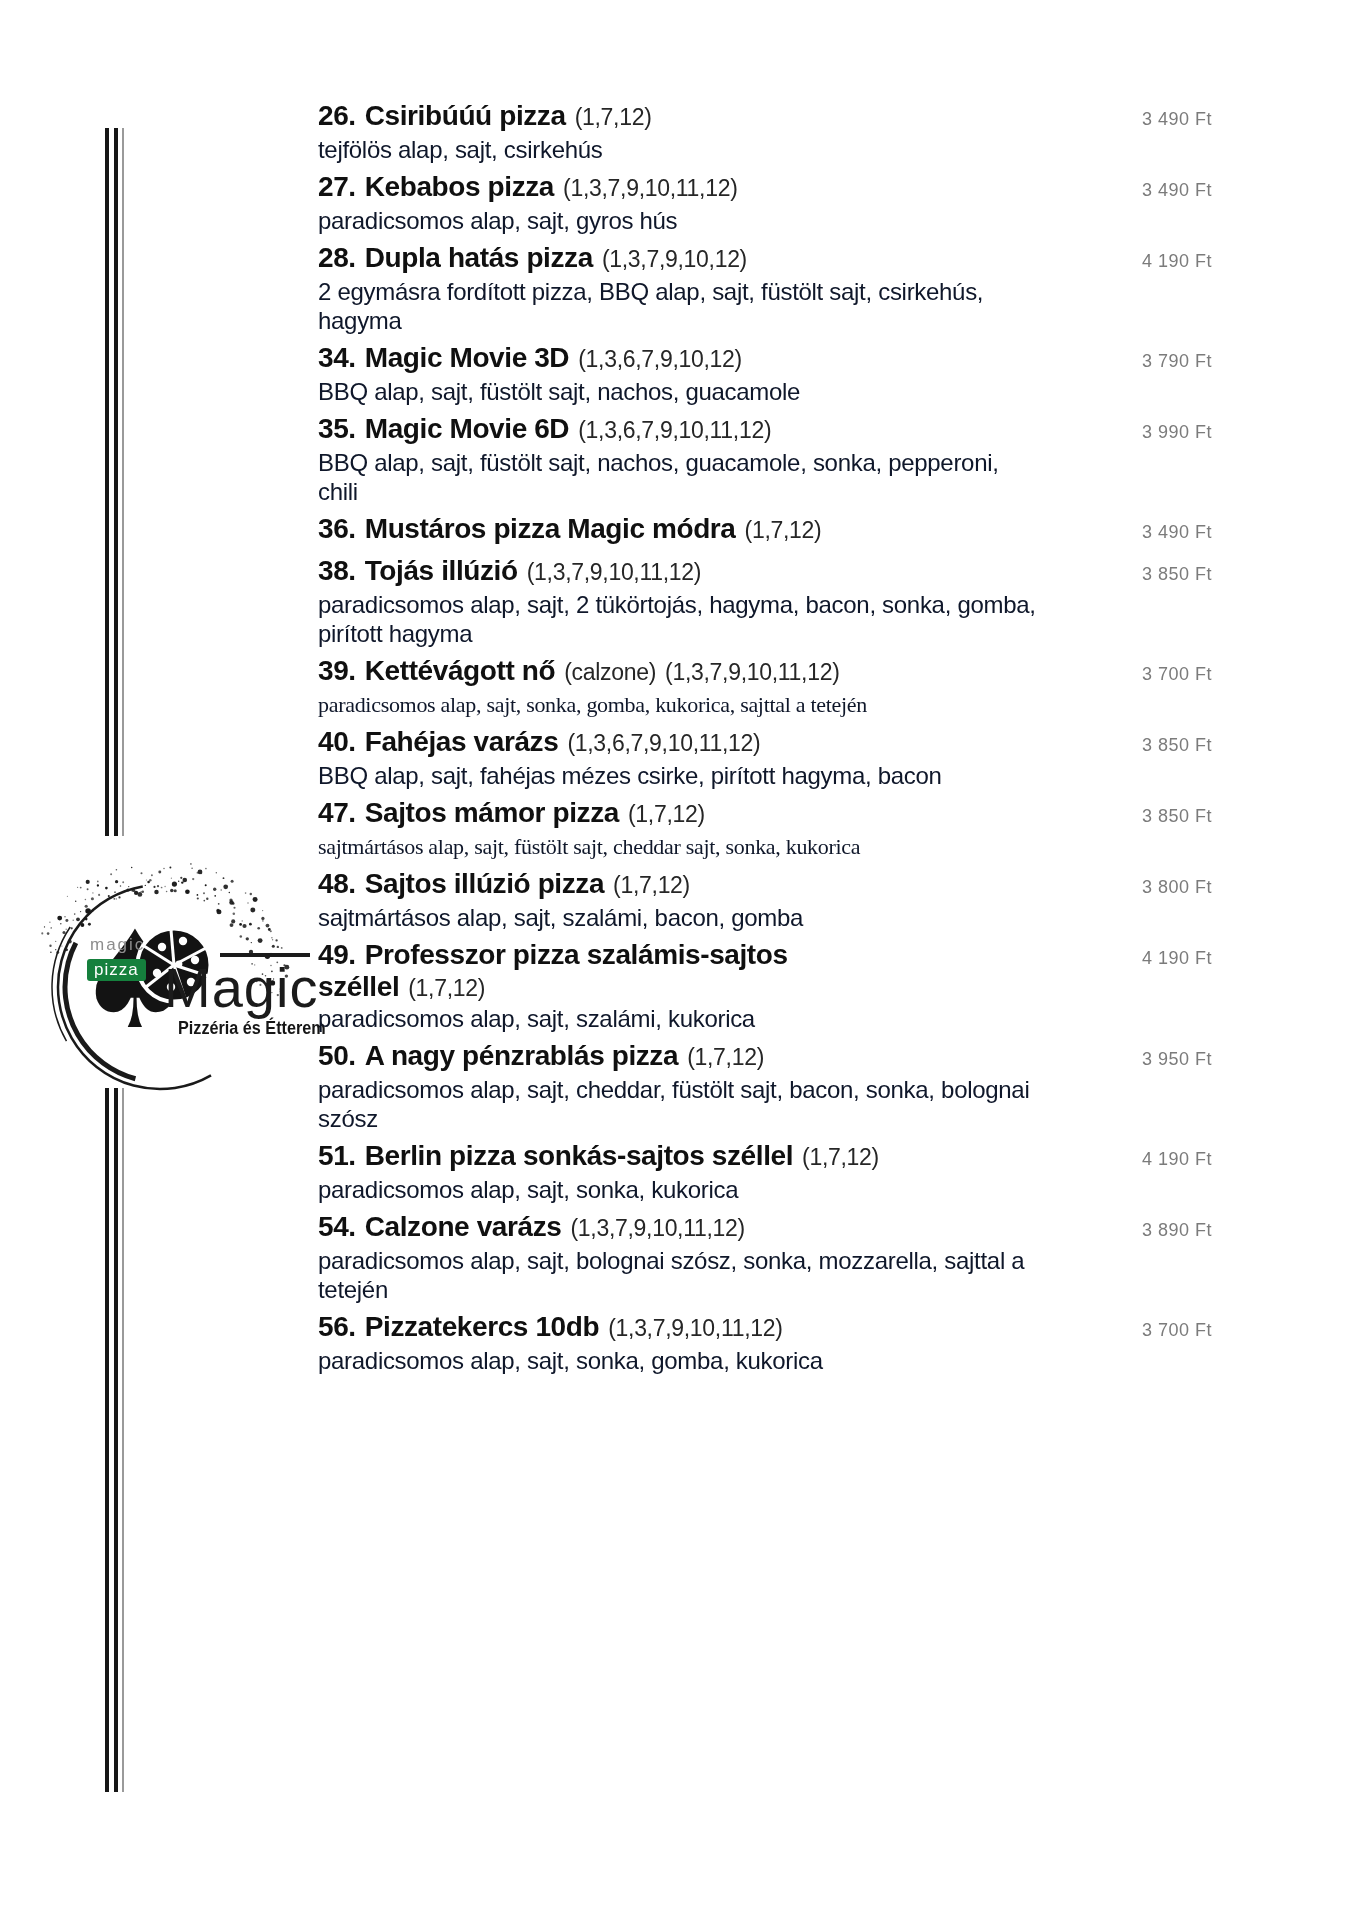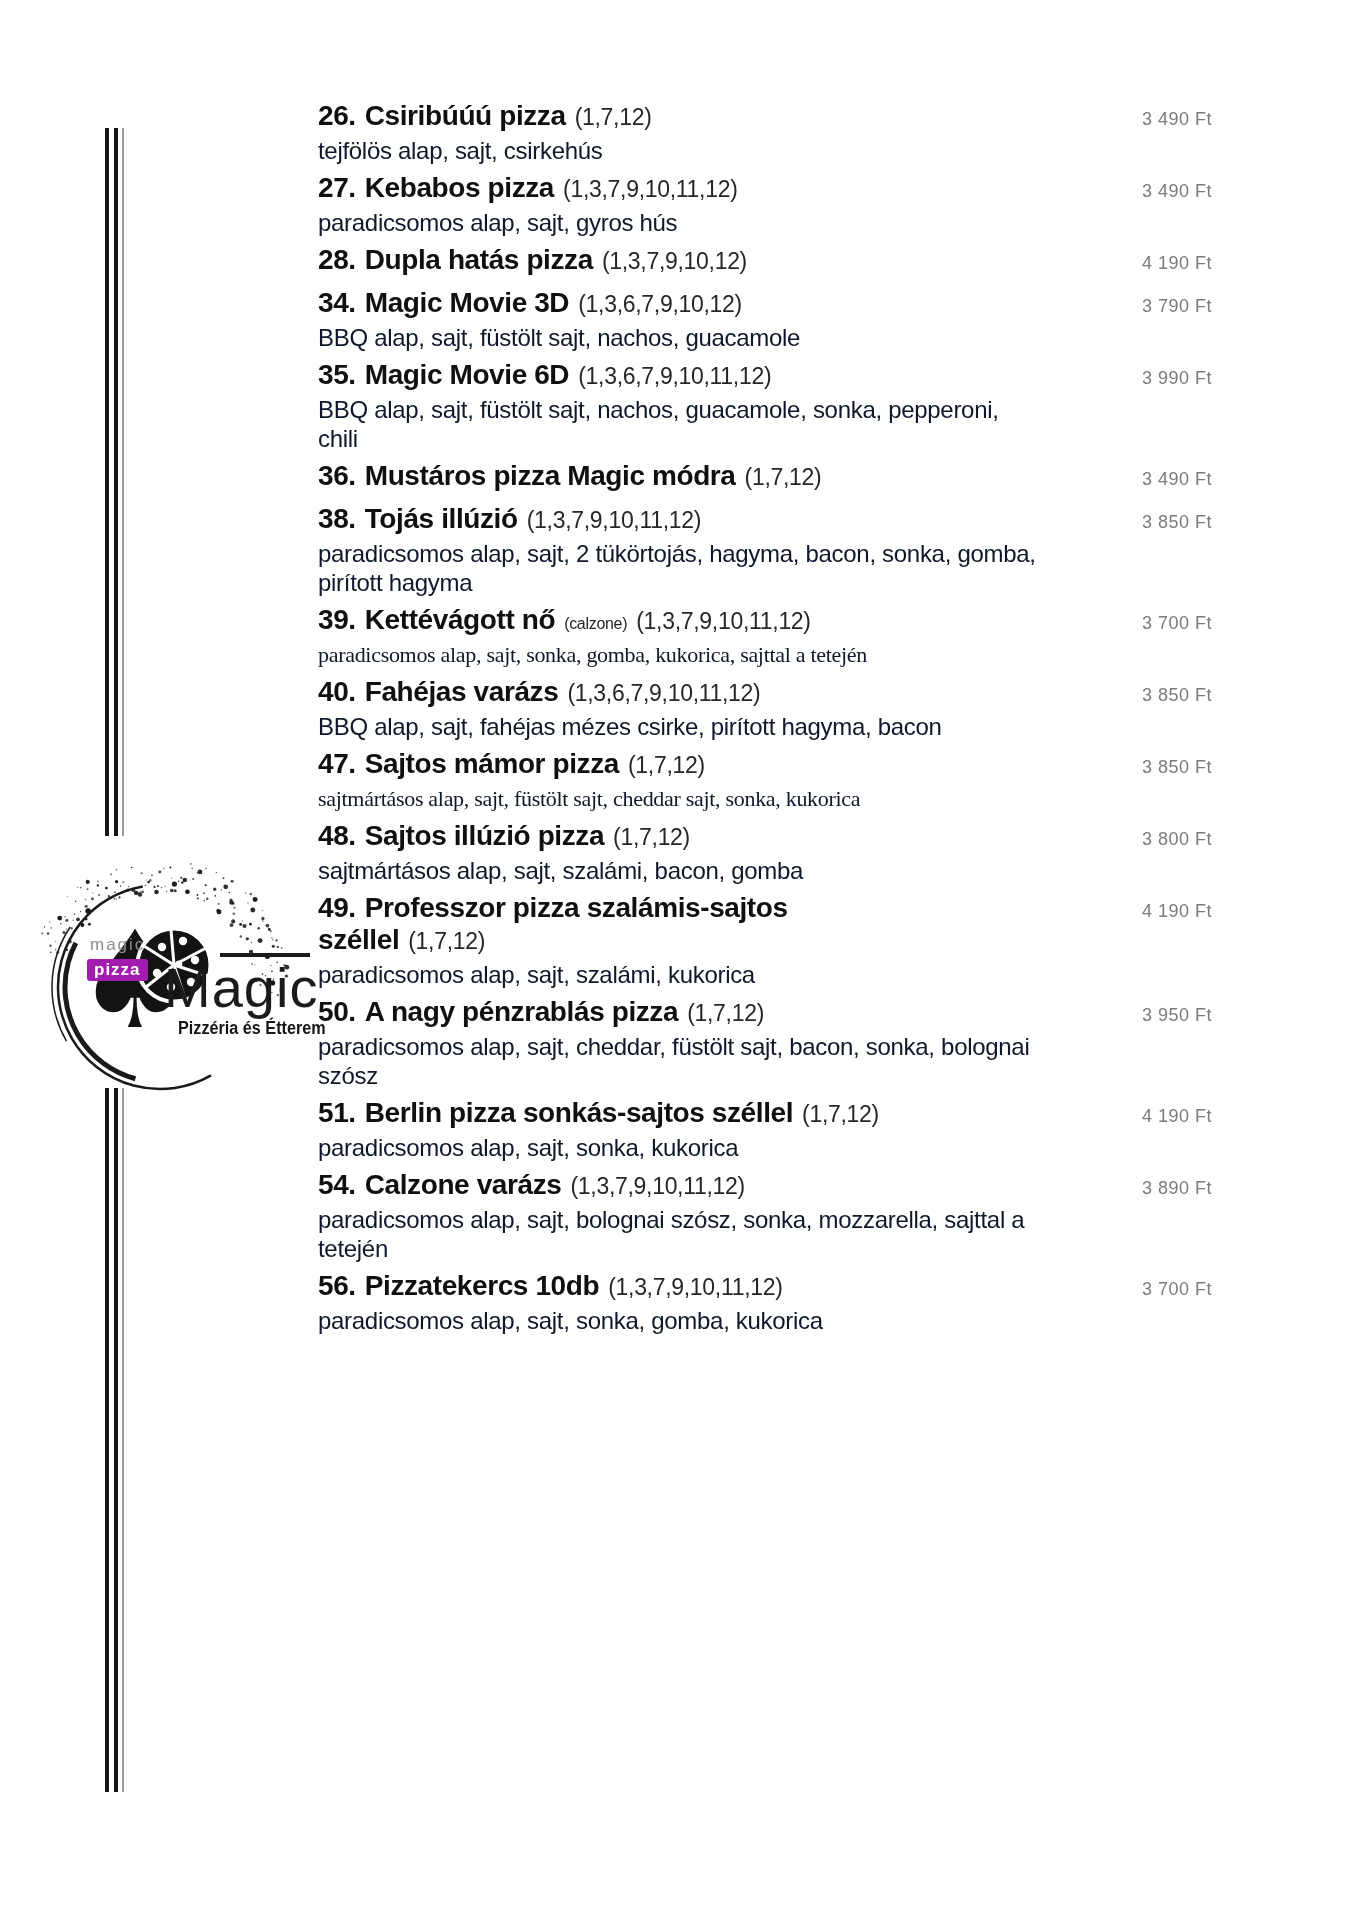--- a/index.html
+++ b/index.html
@@ -15,41 +15,41 @@
   .rl.light{background:#9a9a9a;}
 
   
   .logo{position:absolute;left:40px;top:835px;width:310px;height:280px;}
   .logo svg{position:absolute;left:0;top:0;}
   .logo-magic-small{
     position:absolute;left:50px;top:100px;font-size:17px;letter-spacing:2px;
     color:#8d8d8d;font-weight:400;
   }
   .logo-pizza-small{
-    position:absolute;left:47px;top:124px;font-size:17px;font-weight:700;
-    color:#ffffff;background:#a21caf;padding:1px 7px;border-radius:3px;letter-spacing:1px;
+    position:absolute;left:47px;top:124px;font-size:17px;font-weight:400;
+    color:#ffffff;background:#15803d;padding:1px 7px;border-radius:3px;letter-spacing:1px;
   }
   .logo-wordmark{
     position:absolute;left:124px;top:120px;font-size:56px;color:#1b1b1b;
     letter-spacing:1px;font-weight:400;
   }
   .logo-overline{position:absolute;left:180px;top:118px;width:90px;height:4px;background:#1b1b1b;}
   .logo-tagline{
     position:absolute;left:138px;top:183px;font-size:18px;font-weight:700;color:#161616;
     transform:scaleX(.9);transform-origin:0 50%;white-space:nowrap;letter-spacing:0;
   }
 
   
   .menu{position:absolute;left:318px;top:100px;width:894px;}
   .item{margin-bottom:7px;}
   .trow{display:flex;align-items:baseline;}
   .tt{font-size:28px;font-weight:700;color:#101010;line-height:32px;letter-spacing:-.4px;}
   .tt.narrow{max-width:600px;}
   .num{margin-right:9px;}
-  .note{font-weight:400;font-size:16px;color:#262626;letter-spacing:-.3px;}
+  .note{font-weight:400;font-size:23px;color:#262626;letter-spacing:-.3px;}
   .note:not(:empty){margin-left:9px;}
   .alg{font-weight:400;font-size:23px;color:#262626;margin-left:9px;letter-spacing:-.3px;white-space:nowrap;}
   .price{margin-left:auto;padding-left:20px;font-size:18px;color:#7b7b7b;white-space:nowrap;letter-spacing:.5px;line-height:32px;text-align:center;}
   .desc{font-size:24px;color:#0f172a;line-height:29px;max-width:720px;letter-spacing:-.3px;}
   .desc.cond{font-size:22px;white-space:nowrap;max-width:none;font-family:Liberation Serif, serif;}
 </style>
 </head>
 <body>
 
 <div>
@@ -285,20 +285,21 @@
       <span class="tt"><span class="num">27.</span><span>Kebabos pizza</span><span class="note"></span><span class="alg">(1,3,7,9,10,11,12)</span></span>
       <span class="price">3 490 Ft</span>
     </div>
     <div class="desc">paradicsomos alap, sajt, gyros hús</div>
   </div>
     <div class="item">
     <div class="trow">
       <span class="tt"><span class="num">28.</span><span>Dupla hatás pizza</span><span class="note"></span><span class="alg">(1,3,7,9,10,12)</span></span>
       <span class="price">4 190 Ft</span>
     </div>
+    <div class="desc">2 egymásra fordított pizza, BBQ alap, sajt, füstölt sajt, csirkehús, hagyma</div>
   </div>
     <div class="item">
     <div class="trow">
       <span class="tt"><span class="num">34.</span><span>Magic Movie 3D</span><span class="note"></span><span class="alg">(1,3,6,7,9,10,12)</span></span>
       <span class="price">3 790 Ft</span>
     </div>
     <div class="desc">BBQ alap, sajt, füstölt sajt, nachos, guacamole</div>
   </div>
     <div class="item">
     <div class="trow">

